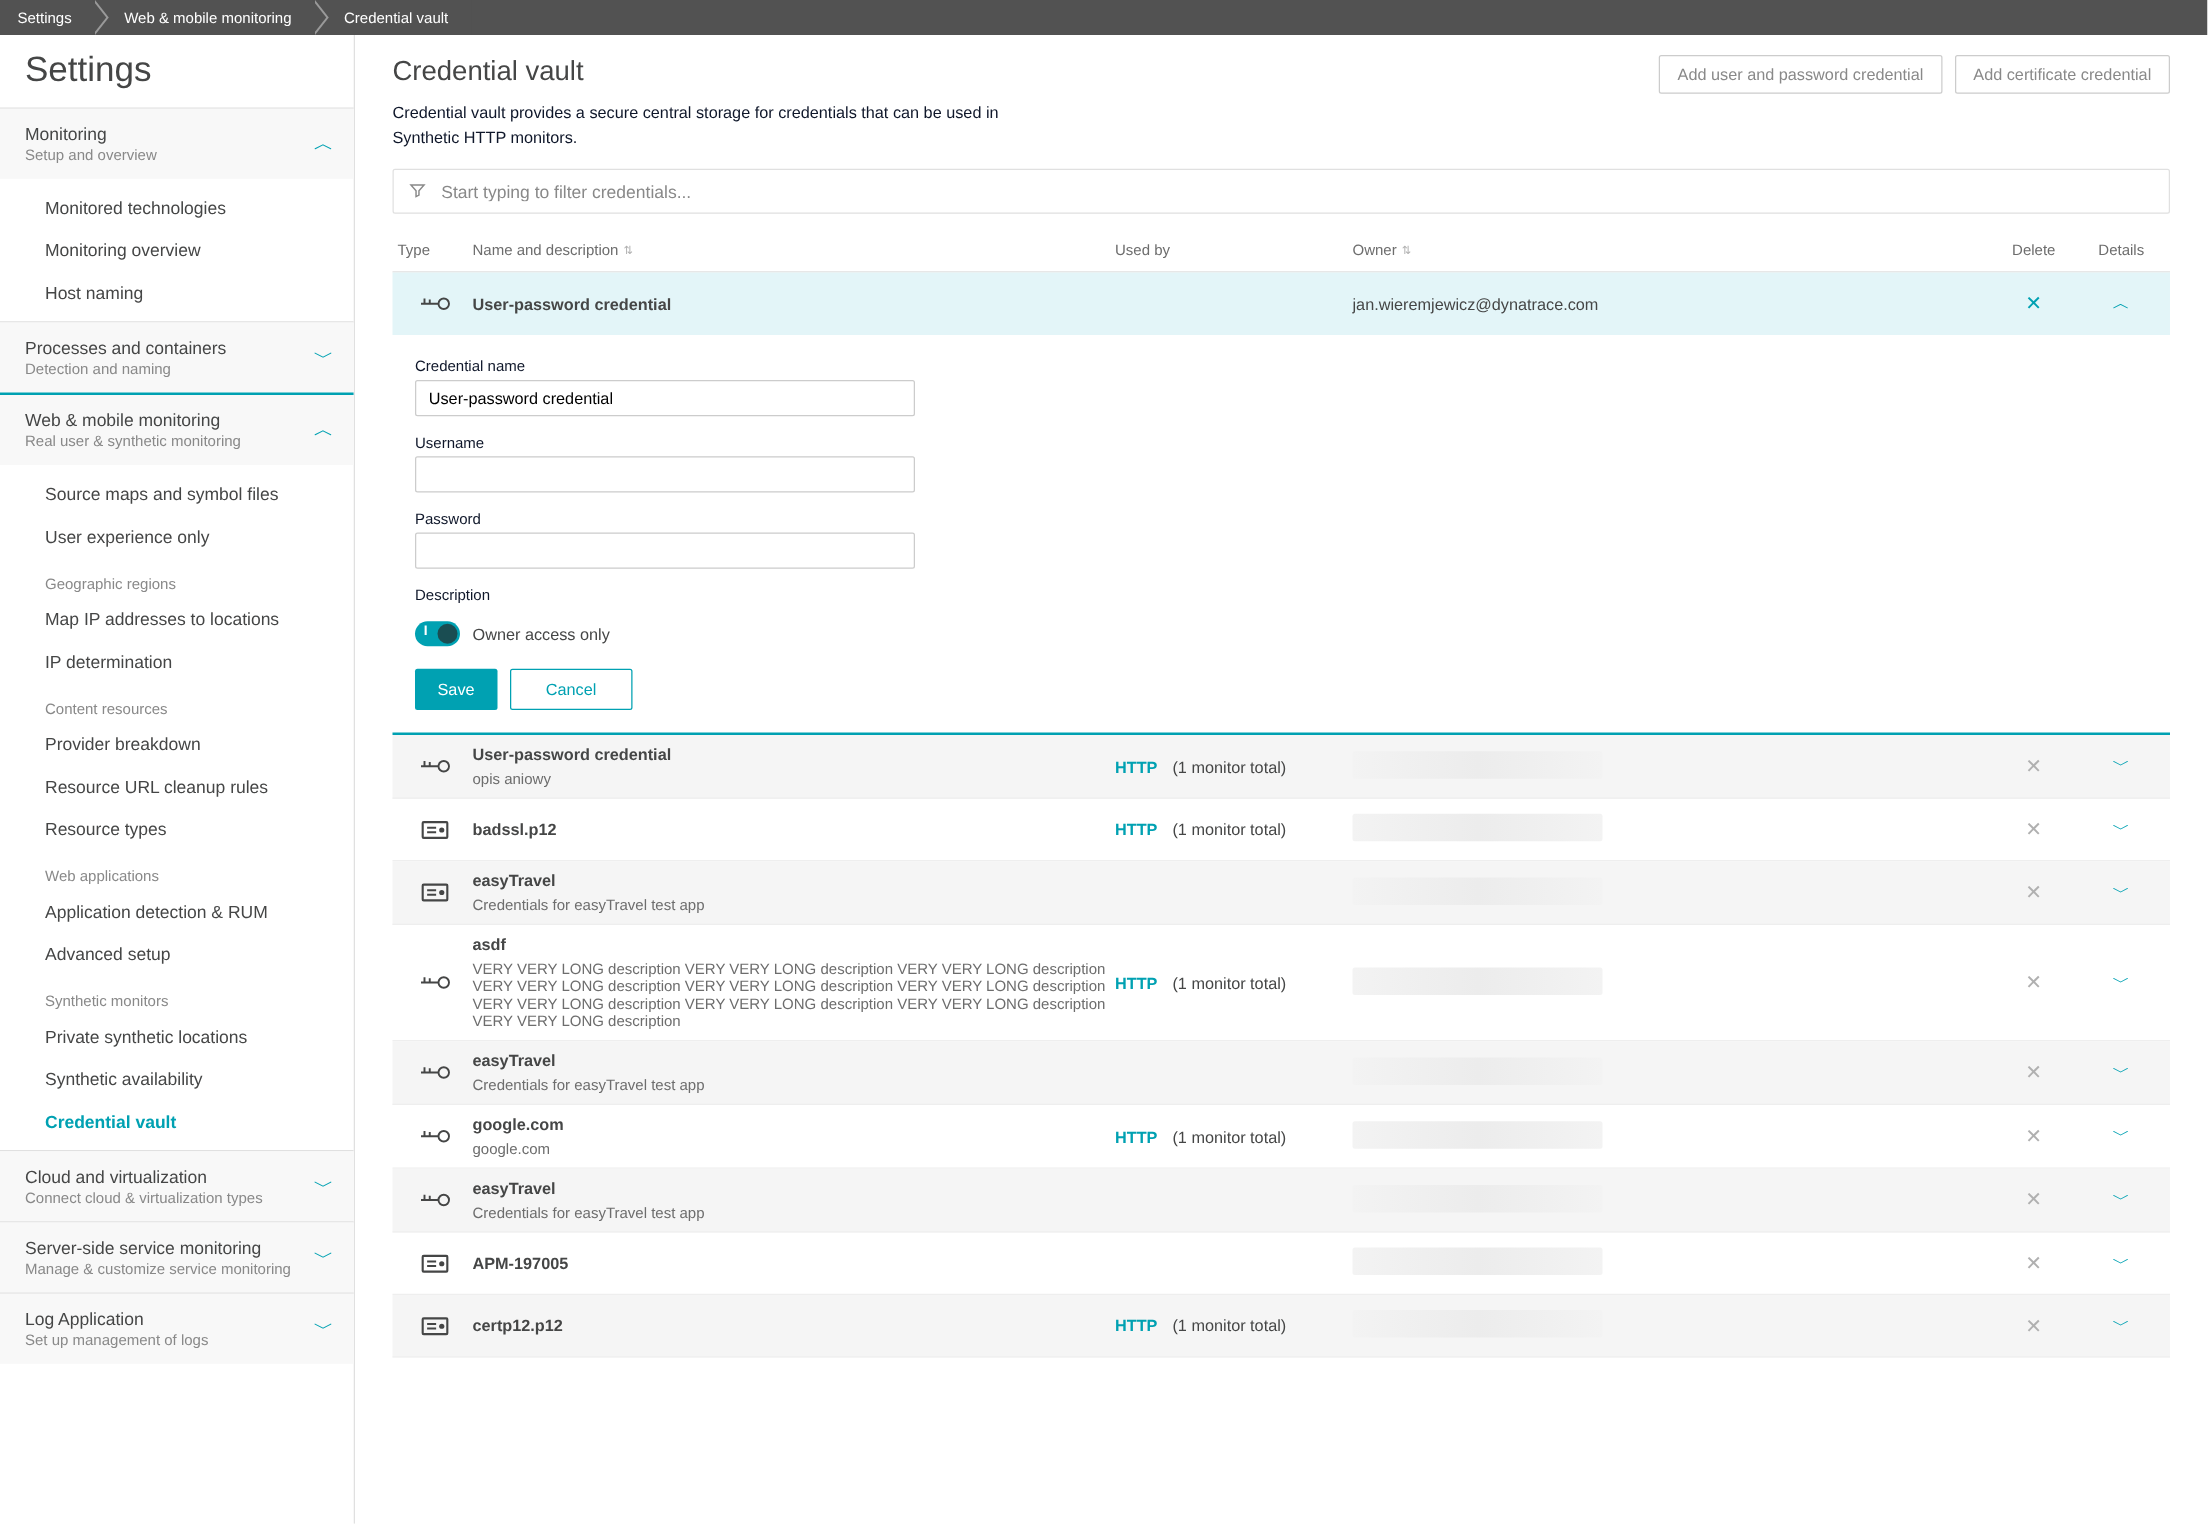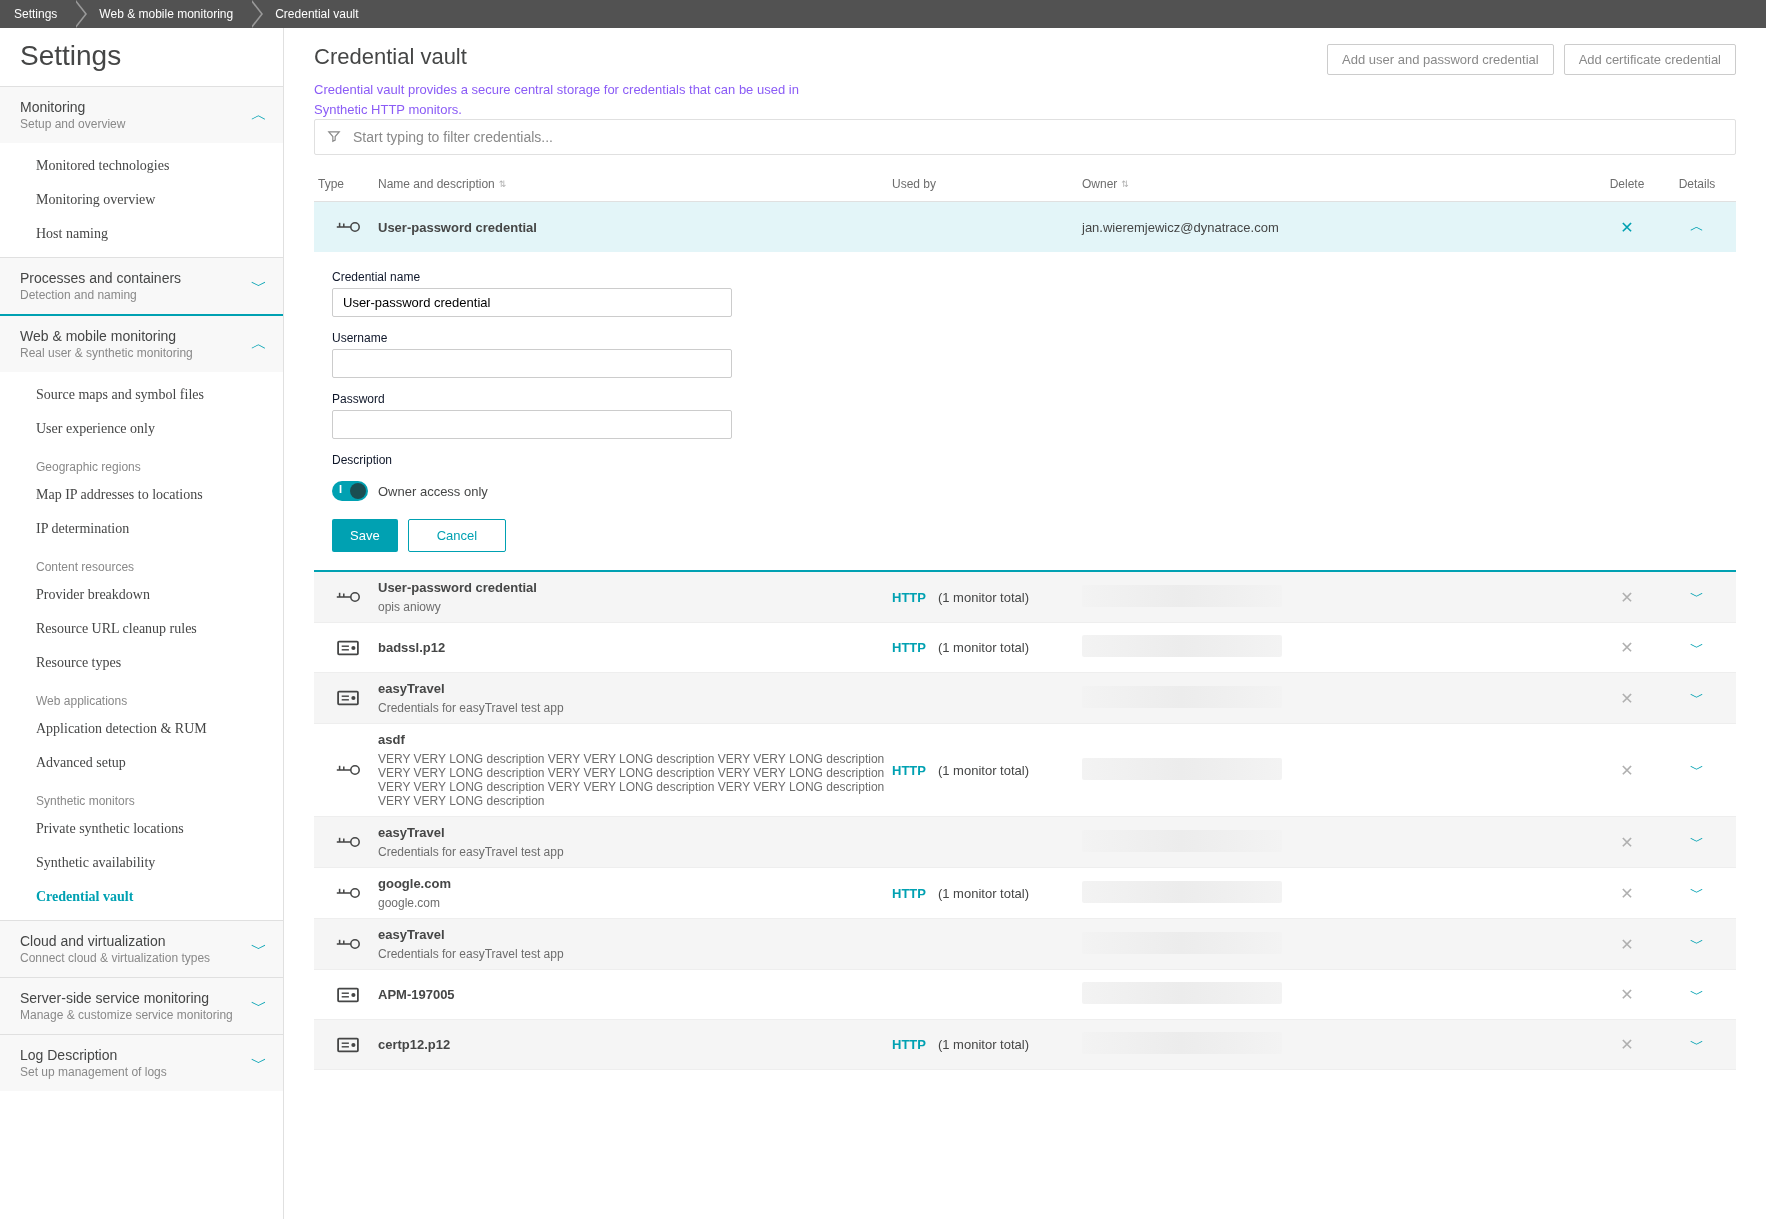--- a/index.html
+++ b/index.html
@@ -94,38 +94,37 @@
   .sb-section-head .titles { display:flex; flex-direction:column; }
   .sb-title { font-size:14px; color:#454646; }
   .sb-sub { font-size:12px; color: var(--text-muted); margin-top:2px; }
   .sb-chevron { color: var(--teal); font-size:16px; }
   .sb-items { padding:6px 0; }
   .sb-item {
     padding:9px 20px 9px 36px;
     font-size:14px;
     color:#454646;
     cursor:pointer;
-    font-family:Liberation Serif, serif;
   }
   .sb-item.active { color: var(--teal); font-weight:600; }
   .sb-subhead {
     padding:14px 20px 4px 36px;
     font-size:12px;
     color: var(--text-muted);
   }
 
   
   .main {
     flex:1;
     padding: 10px 30px 30px 30px;
     overflow-y:auto;
   }
   .main-header { display:flex; justify-content:space-between; align-items:flex-start; }
   .main h2 { font-size:22px; font-weight:400; margin:6px 0 10px 0; }
-  .main-desc { font-size:13px; color:#8b5cf6; max-width:540px; line-height:1.5; }
+  .main-desc { font-size:13px; color:#0f172a; max-width:540px; line-height:1.5; margin-bottom:16px;}
   .header-buttons { display:flex; gap:10px; margin-top:6px; }
   .btn-outline {
     border:1px solid #ccc;
     background:#fff;
     color:#898989;
     padding:7px 14px;
     font-size:13px;
     border-radius:2px;
     cursor:pointer;
   }
@@ -305,21 +304,21 @@
             <div class="titles">
               <span class="sb-title">Server-side service monitoring</span>
               <span class="sb-sub">Manage &amp; customize service monitoring</span>
             </div>
     <span class="sb-chevron">﹀</span>
           </div>
         </div>
         <div class="sb-section">
           <div class="sb-section-head">
             <div class="titles">
-              <span class="sb-title">Log Description</span>
+              <span class="sb-title">Log Application</span>
               <span class="sb-sub">Set up management of logs</span>
             </div>
     <span class="sb-chevron">﹀</span>
           </div>
         </div>
       </div>
   </aside>
 
   <main class="main">
     <div class="main-header">

